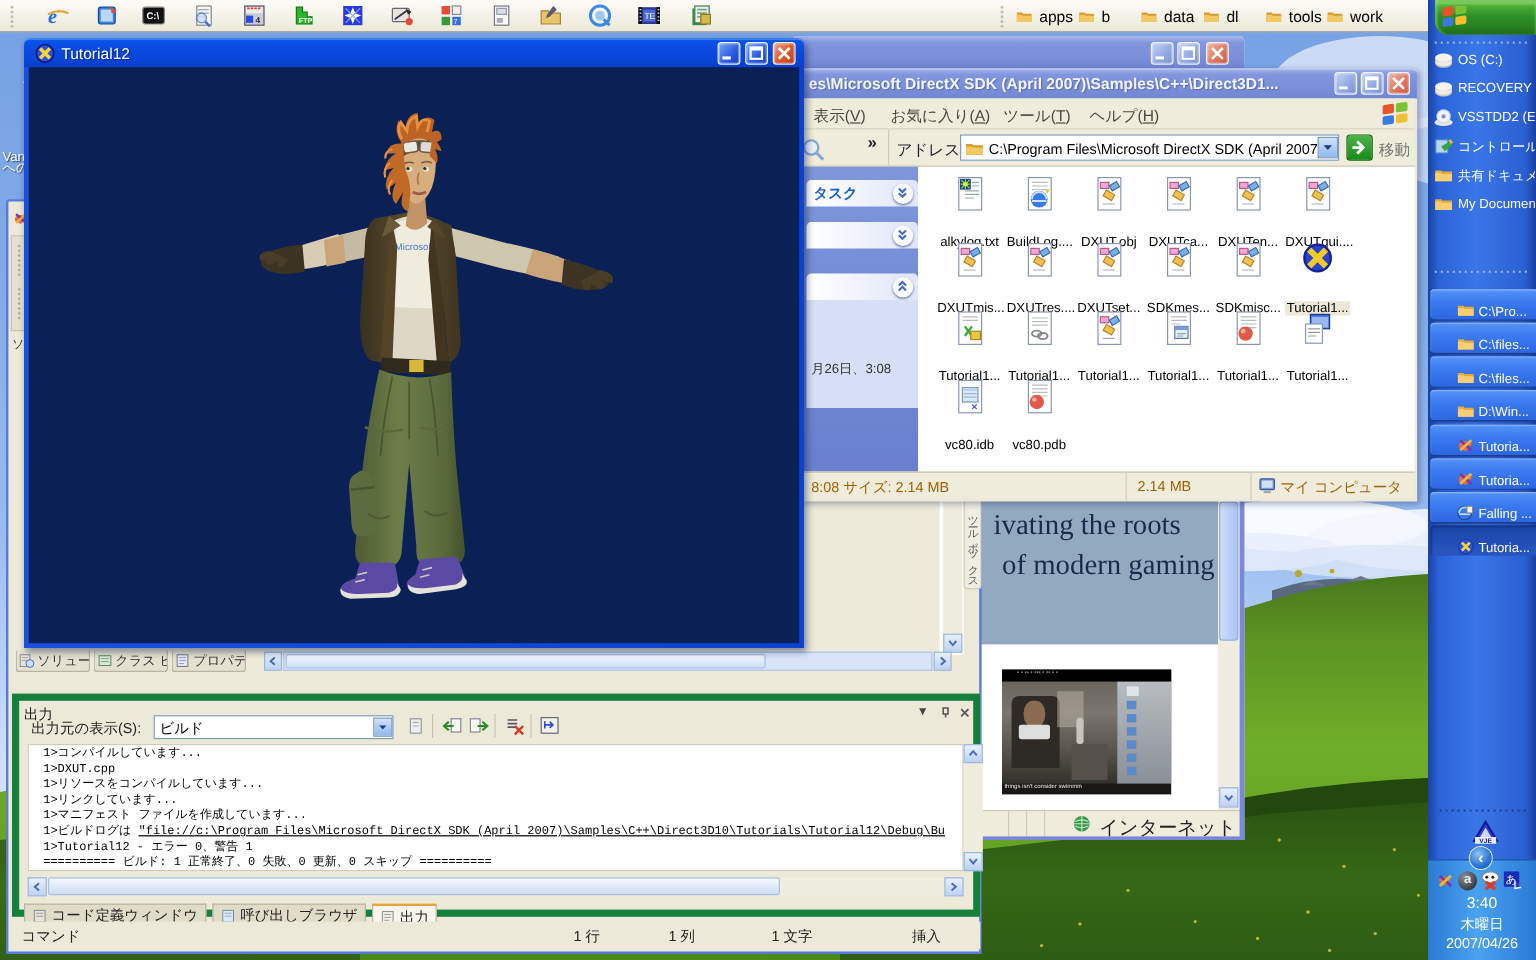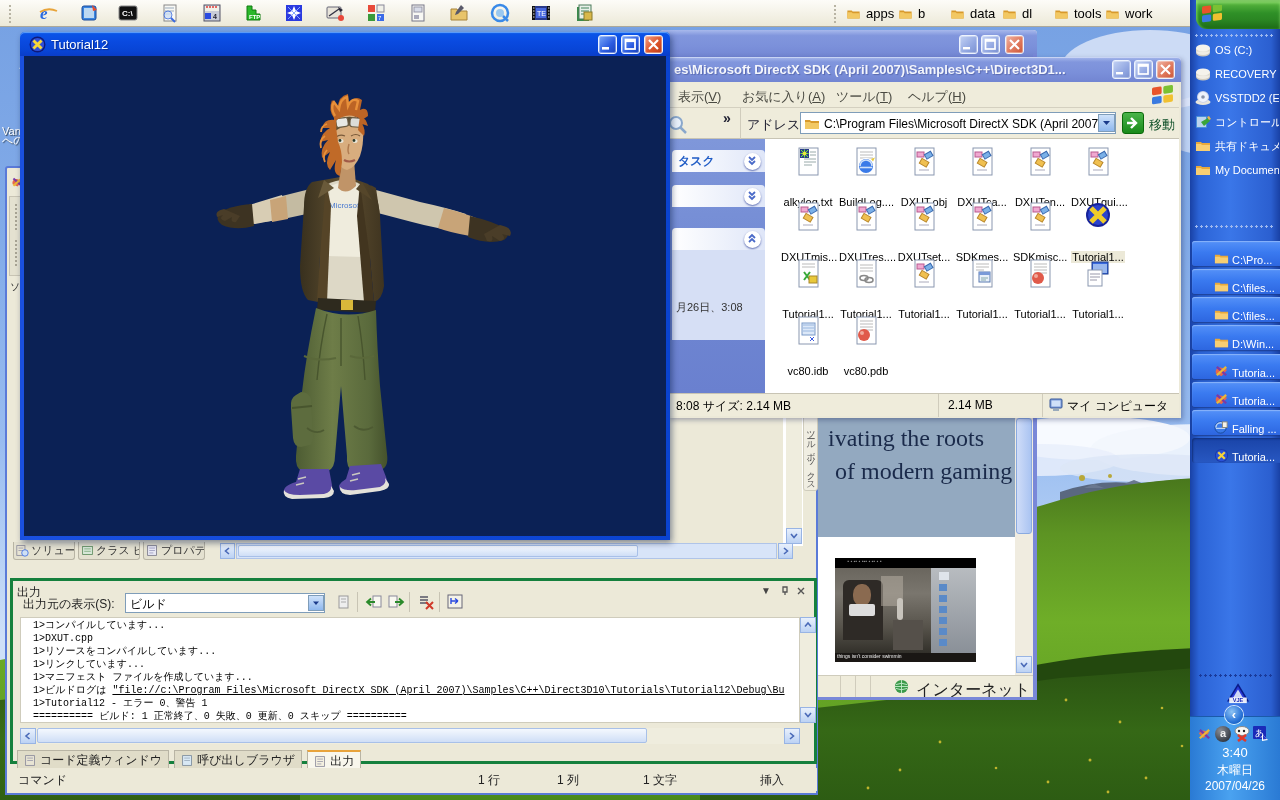--- a/index.html
+++ b/index.html
@@ -178,21 +178,21 @@
           <path d="M8,4 l-3.5,3 3.5,3" stroke="#4a6ab8" stroke-width="1.6" fill="none"></path>
         </svg></div>
   <div class="abs" style="left:226px;top:1px;width:541px;height:16px;background:#d8e4f8;border:1px solid #b0c4e8">
    <div class="abs" style="left:1px;top:1px;width:400px;height:12px;background:linear-gradient(180deg,#f4f8fe,#cfdef6);border:1px solid #a8c0e8;border-radius:2px"></div>
   </div>
   <div class="abs" style="left:768px;top:1px;width:15px;height:16px;background:linear-gradient(180deg,#e8f0fc,#bcd2f4);border:1px solid #98b4e4"><svg width="13" height="14" viewBox="0 0 13 14">
           <path d="M5,4 l3.5,3 -3.5,3" stroke="#4a6ab8" stroke-width="1.6" fill="none"></path>
         </svg></div>
  </div>
 
- <div class="abs" style="left:3px;top:410px;width:807px;height:186px;background:#ece9d8;border:3px solid #15803d">
+ <div class="abs" style="left:3px;top:410px;width:807px;height:186px;background:#ece9d8;border:6px solid #15803d">
   <div class="abs" style="left:4px;top:3px;font-size:12px;color:#222">出力</div>
   <div class="abs" style="left:748px;top:4px;color:#444;font-size:10px">▼</div>
   <svg class="abs" style="left:766px;top:4px" width="12" height="12" viewBox="0 0 12 12">
         <path d="M4,2 h4 v5 h-4 z M6,7 v3" stroke="#555" fill="none" stroke-width="1.3"></path>
       </svg>
   <svg class="abs" style="left:782px;top:4px" width="12" height="12" viewBox="0 0 12 12">
         <path d="M3,3 l6,6 M9,3 l-6,6" stroke="#555" stroke-width="1.4"></path>
       </svg>
   <div class="abs" style="left:10px;top:15px;font-size:12px;color:#222">出力元の表示(S):</div>
   <div class="abs" style="left:112px;top:12px;width:200px;height:20px;background:#fff;border:1px solid #7f9db9;font-size:12px;padding:2px 0 0 4px">ビルド
@@ -319,21 +319,21 @@
           <path d="M1,6 L6,6 L7,7 L15,7 L15,13 L1,13 Z" fill="#f2c863"></path>
         </svg>
    <span class="abs" style="left:23px;top:4px;font-size:12px;white-space:nowrap">C:\Program Files\Microsoft DirectX SDK (April 2007)\</span>
    <div class="abs" style="left:297px;top:1px;width:17px;height:18px;background:linear-gradient(180deg,#cfe2fa,#8fb8ee);border:1px solid #7f9db9"><svg width="15" height="16" viewBox="0 0 15 16">
             <path d="M4,6 L7.5,10 L11,6 Z" fill="#1a3a8a"></path>
           </svg></div>
   </div>
   <div class="abs" style="left:452px;top:4px;width:22px;height:22px;background:linear-gradient(180deg,#4ab44a,#1a8a1a);border-radius:3px;border:1px solid #0a6a0a"><svg width="20" height="20" viewBox="0 0 20 20">
           <path d="M4,10 h8 M8,5 l5,5 -5,5" stroke="#fff" stroke-width="2.4" fill="none"></path>
         </svg></div>
-  <span class="abs" style="left:479px;top:8px;font-size:13px;color:#14532d">移動</span>
+  <span class="abs" style="left:479px;top:8px;font-size:13px;color:#737373">移動</span>
  </div>
  <div class="abs" style="left:2px;top:82px;width:95px;height:254px;background:linear-gradient(180deg,#7f97da,#6f87d2 60%,#6a80cf)">
   <div class="abs" style="left:2px;top:11px;width:93px;height:22px;border-radius:4px 4px 0 0;background:linear-gradient(90deg,#ffffff,#dfe6f8);color:#215dc6;font-weight:bold;font-size:12px;line-height:22px;padding-left:6px">タスク</div>
   <div class="chev" style="left:74px;top:14px"><svg width="16" height="16" viewBox="0 0 16 16">
           <path d="M5,4 l3,3 3,-3 M5,8 l3,3 3,-3" stroke="#4a6ac8" stroke-width="1.8" fill="none"></path>
         </svg></div>
   <div class="abs" style="left:2px;top:46px;width:93px;height:22px;border-radius:4px 4px 0 0;background:linear-gradient(90deg,#ffffff,#dfe6f8)"></div>
   <div class="chev" style="left:74px;top:49px"><svg width="16" height="16" viewBox="0 0 16 16">
           <path d="M5,4 l3,3 3,-3 M5,8 l3,3 3,-3" stroke="#4a6ac8" stroke-width="1.8" fill="none"></path>
         </svg></div>
@@ -534,21 +534,21 @@
   <div class="fi" style="left:74px;top:176px">
         <svg class="fic" viewBox="0 0 32 32">
           <rect x="7" y="2" width="19" height="27" fill="#fff" stroke="#8a97b0"></rect>
           <path d="M10,6 h13 M10,9 h13 M10,12 h13 M10,15 h13" stroke="#bbb"></path>
           <circle cx="14" cy="20" r="6" fill="#e05a4a"></circle>
           <circle cx="12" cy="18" r="2" fill="#f0a89a"></circle>
         </svg>
         <span>vc80.pdb</span>
       </div>
  </div>
- <div class="abs" style="left:2px;top:336px;width:509px;height:23px;background:#efecdb;border-top:1px solid #c8c4b4;font-size:12px;color:#000000">
+ <div class="abs" style="left:2px;top:336px;width:509px;height:23px;background:#efecdb;border-top:1px solid #c8c4b4;font-size:12px;color:#a16207">
   <span class="abs" style="left:6px;top:4px">8:08 サイズ: 2.14 MB</span>
   <div class="abs" style="left:268px;top:0;width:1px;height:23px;background:#d0ccbc"></div>
   <span class="abs" style="left:278px;top:4px">2.14 MB</span>
   <div class="abs" style="left:372px;top:0;width:1px;height:23px;background:#d0ccbc"></div>
   <svg class="abs" style="left:378px;top:3px" width="16" height="16" viewBox="0 0 16 16">
         <rect x="2" y="2" width="12" height="9" rx="1" fill="#7a9ad8" stroke="#3a5a9a"></rect>
         <rect x="3.5" y="3.5" width="9" height="6" fill="#cfe0f8"></rect>
         <rect x="5" y="12" width="6" height="2" fill="#9ab"></rect>
       </svg>
   <span class="abs" style="left:397px;top:4px">マイ コンピュータ</span>

